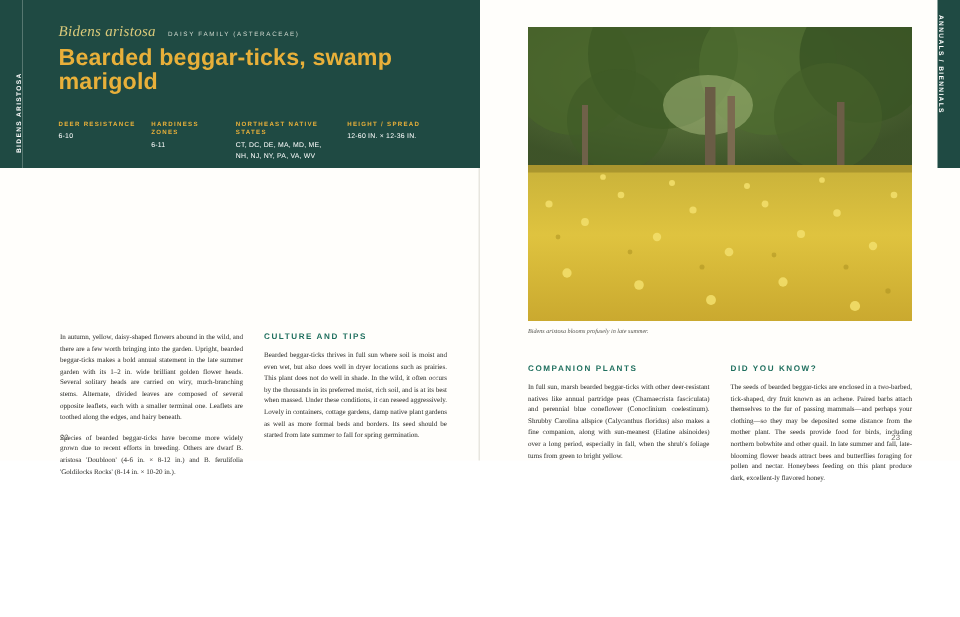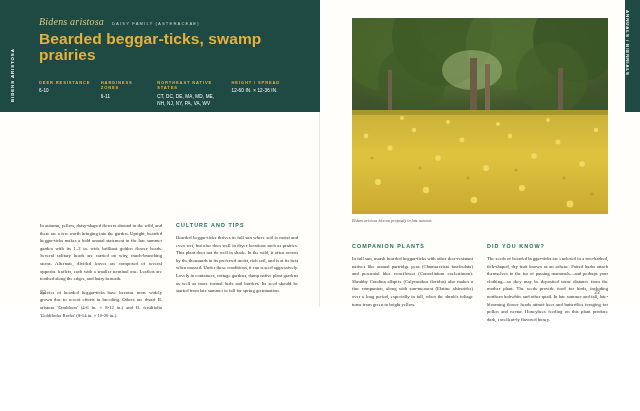--- a/index.html
+++ b/index.html
@@ -216,21 +216,21 @@
 
     <div class="side-tab side-tab-left">
       <span>BIDENS ARISTOSA</span>
     </div>
 
     <div class="header">
       <div class="latin-row">
         <div class="latin-name">Bidens aristosa</div>
         <div class="family">DAISY FAMILY (ASTERACEAE)</div>
       </div>
-      <div class="common-name">Bearded beggar-ticks, swamp prairies</div>
+      <div class="common-name">Bearded beggar-ticks, swamp marigold</div>
 
       <div class="facts">
         <div class="fact fact-1">
           <div class="fact-label">DEER RESISTANCE</div>
           <div class="fact-value">6-10</div>
         </div>
         <div class="fact fact-2">
           <div class="fact-label">HARDINESS ZONES</div>
           <div class="fact-value">6-11</div>
         </div>

